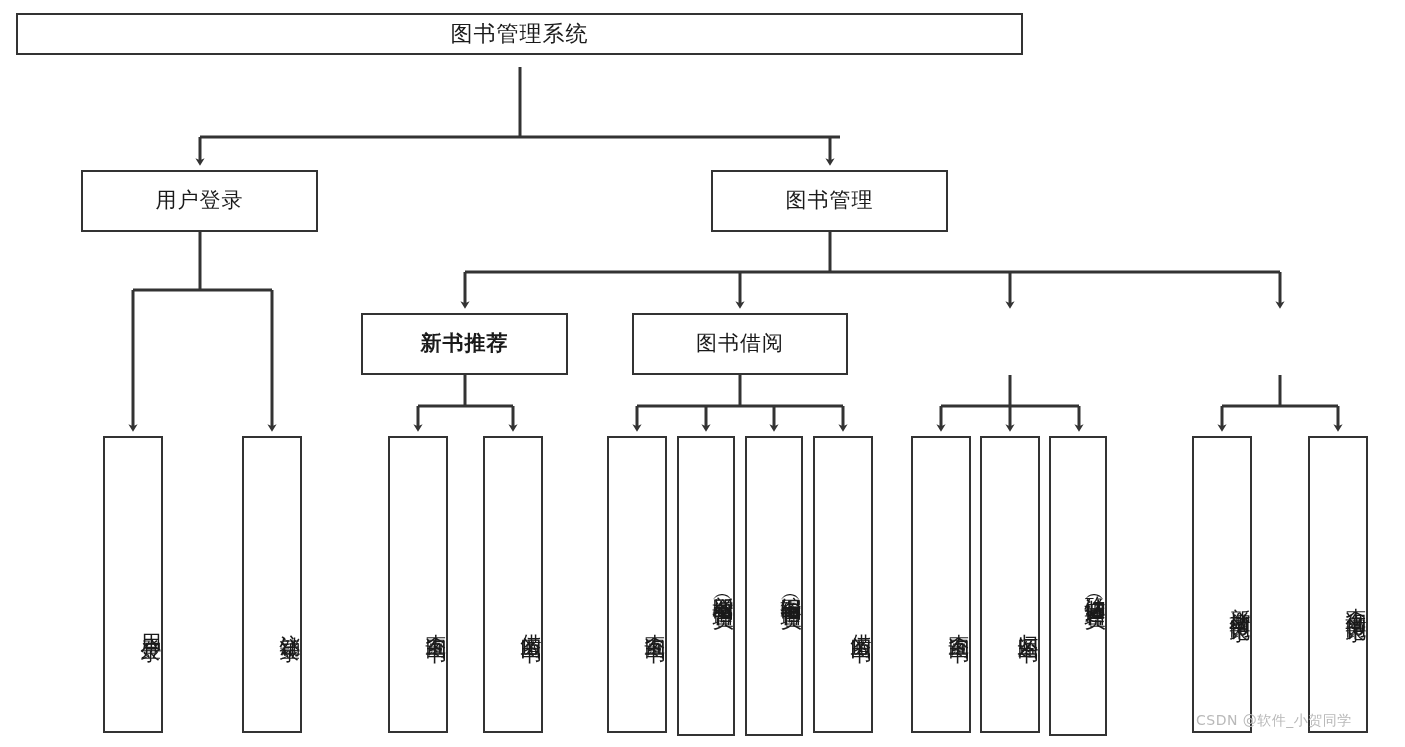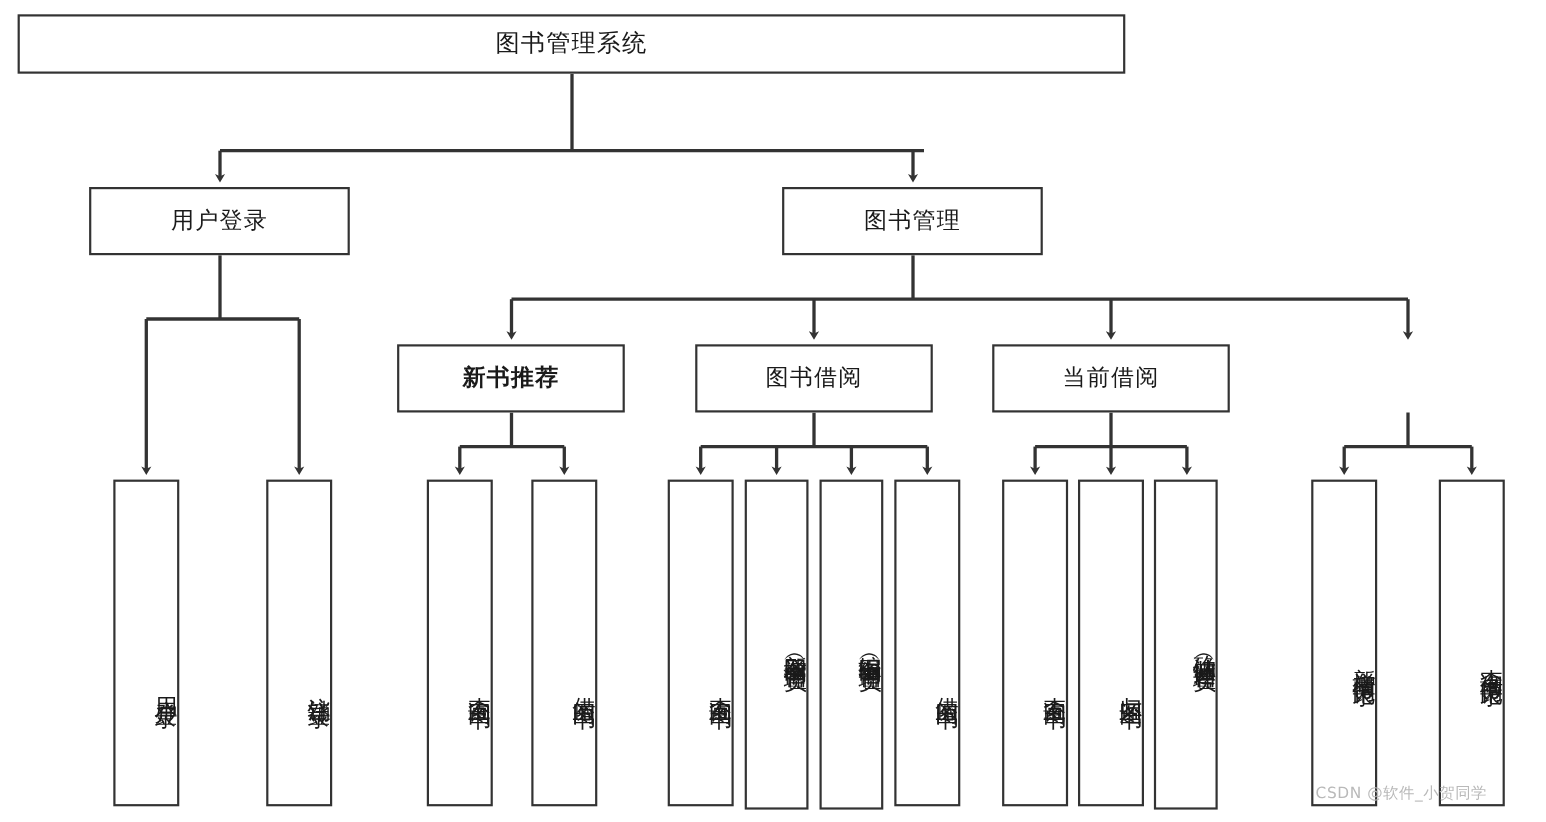--- a/index.html
+++ b/index.html
@@ -110,31 +110,30 @@
       <path d="M1010,406 L1010,428" marker-end="url(#arw)"></path>
       <path d="M1079,406 L1079,428" marker-end="url(#arw)"></path>
 
       <path d="M1280,375 L1280,406"></path>
       <path d="M1222,406 L1338,406"></path>
       <path d="M1222,406 L1222,428" marker-end="url(#arw)"></path>
       <path d="M1338,406 L1338,428" marker-end="url(#arw)"></path>
     </g>
   </svg>
 
-  <div class="node node-h node-root" style="left:16px; top:13px; width:1007px; height:54px;">图书管理系统</div>
+  <div class="node node-h node-root" style="left:16px; top:13px; width:1007px; height:42px;">图书管理系统</div>
 
   <div class="node node-h" style="left:81px; top:170px; width:237px; height:62px;">用户登录</div>
 
   <div class="node node-h" style="left:711px; top:170px; width:237px; height:62px;">图书管理</div>
 
   <div class="node node-h" style="left:361px; top:313px; width:207px; height:62px;font-weight:bold;">新书推荐</div>
 
   <div class="node node-h" style="left:632px; top:313px; width:216px; height:62px;">图书借阅</div>
 
-  <div class="node node-h" style="left:902px; top:313px; width:216px; height:62px;">当前借阅</div>
 
 
   <div class="node node-v" style="left:103px; top:436px; width:60px; height:297px; padding-top:76px;">用户登录</div>
 
   <div class="node node-v" style="left:242px; top:436px; width:60px; height:297px; padding-top:76px;">注销登录</div>
 
   <div class="node node-v" style="left:388px; top:436px; width:60px; height:297px; padding-top:76px;">查询图书</div>
 
   <div class="node node-v" style="left:483px; top:436px; width:60px; height:297px; padding-top:76px;">借阅图书</div>
 

